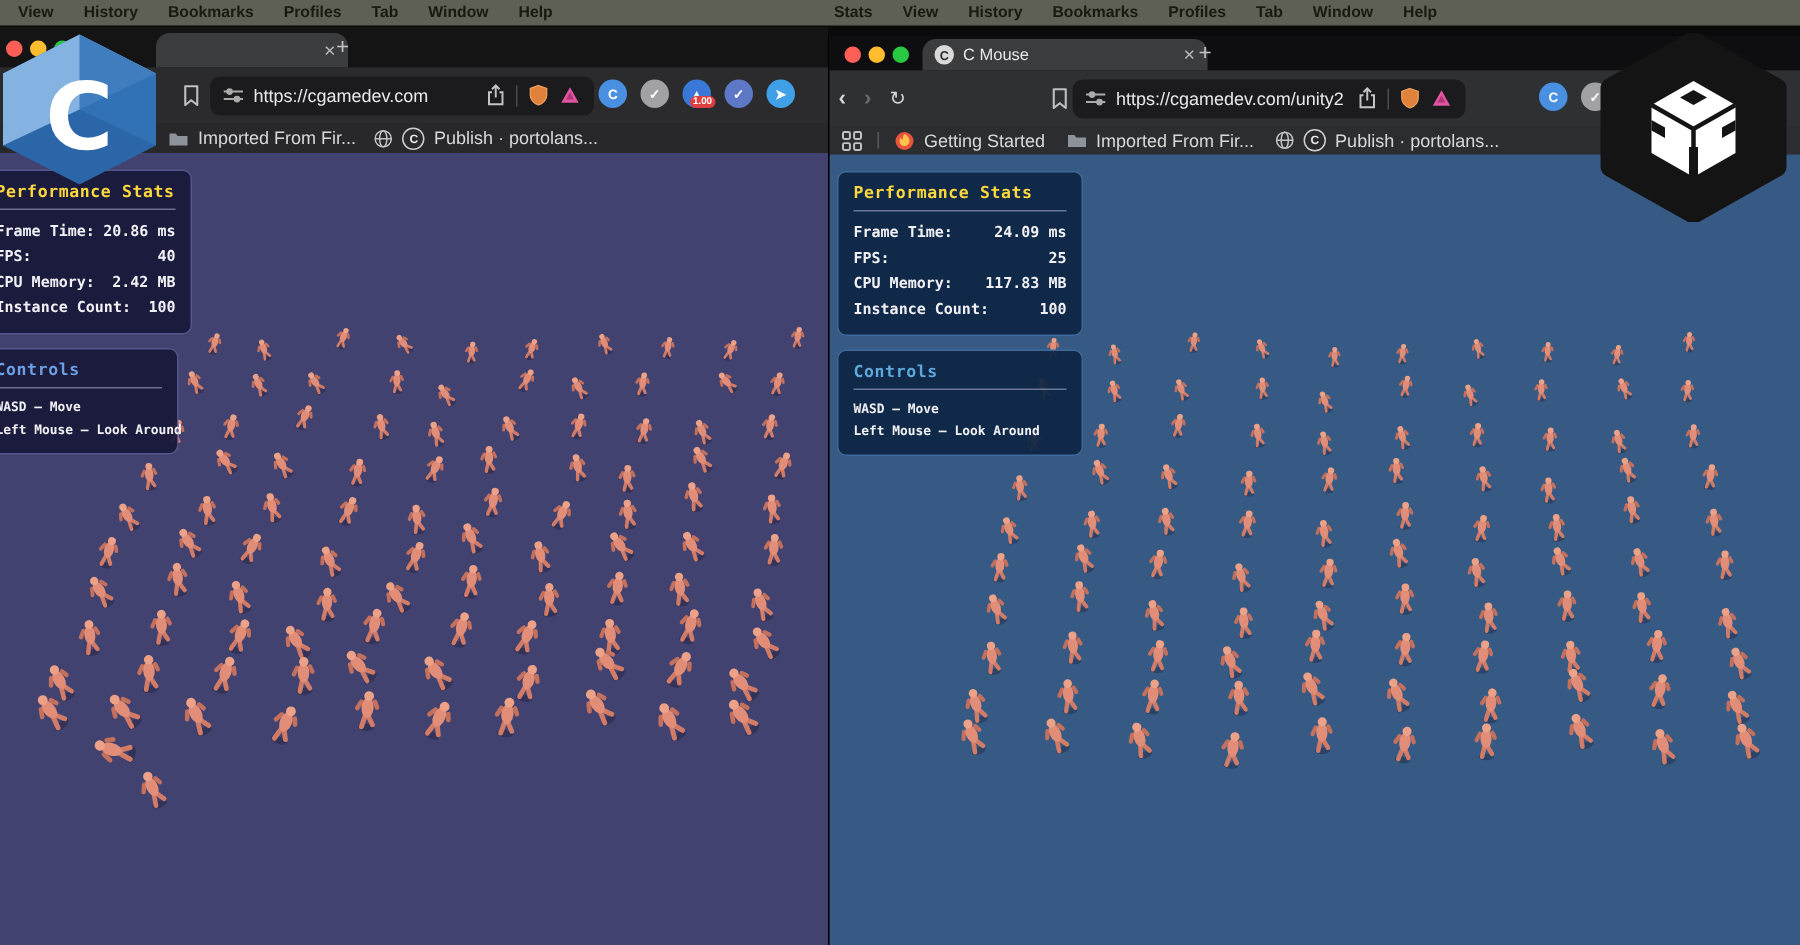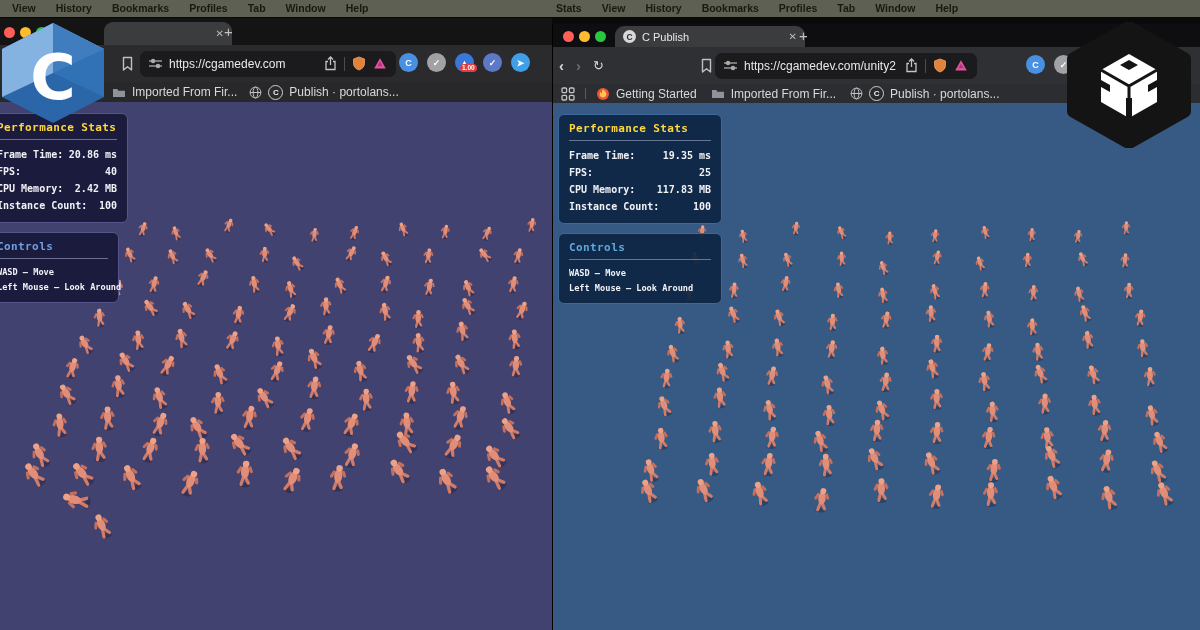--- a/index.html
+++ b/index.html
@@ -359,21 +359,21 @@
 
   <div class="window" id="win-right">
     <div class="tabbar">
       <div class="lights" id="lights-right">
           <span class="light" style="background: rgb(255, 95, 87);"></span>
           <span class="light" style="background: rgb(254, 188, 46);"></span>
           <span class="light" style="background: rgb(40, 200, 64);"></span>
         </div>
       <div class="tab" id="tab-right">
         <span class="favicon">C</span>
-        <span class="tab-title">C Publish</span>
+        <span class="tab-title">C Mouse</span>
         <span class="tab-close">✕</span>
       </div>
       <span class="newtab" id="newtab-right">+</span>
     </div>
 
     <div class="toolbar">
       <span class="nav-btn">‹</span>
       <span class="nav-btn dim">›</span>
       <span class="nav-reload">↻</span>
       <span class="bm-icon" id="bm-right">
@@ -561,21 +561,21 @@
           <use href="#runner" transform="translate(500.6 384.1) rotate(-22.1) scale(1.010)"></use>
           <use href="#runner" transform="translate(556.0 394.4) rotate(-18.5) scale(1.010)"></use>
           <use href="#runner" transform="translate(611.4 390.6) rotate(-23.5) scale(1.010)"></use>
         </svg>
 
       <div class="hud" id="perf-right">
         <div class="hud-title perf-title">Performance Stats</div>
         <div id="perf-rows-right">
             <div class="hud-row">
               <span class="hud-label">Frame Time:</span>
-              <span class="hud-value">19.35 ms</span>
+              <span class="hud-value">24.09 ms</span>
             </div>
             <div class="hud-row">
               <span class="hud-label">FPS:</span>
               <span class="hud-value">25</span>
             </div>
             <div class="hud-row">
               <span class="hud-label">CPU Memory:</span>
               <span class="hud-value">117.83 MB</span>
             </div>
             <div class="hud-row">

